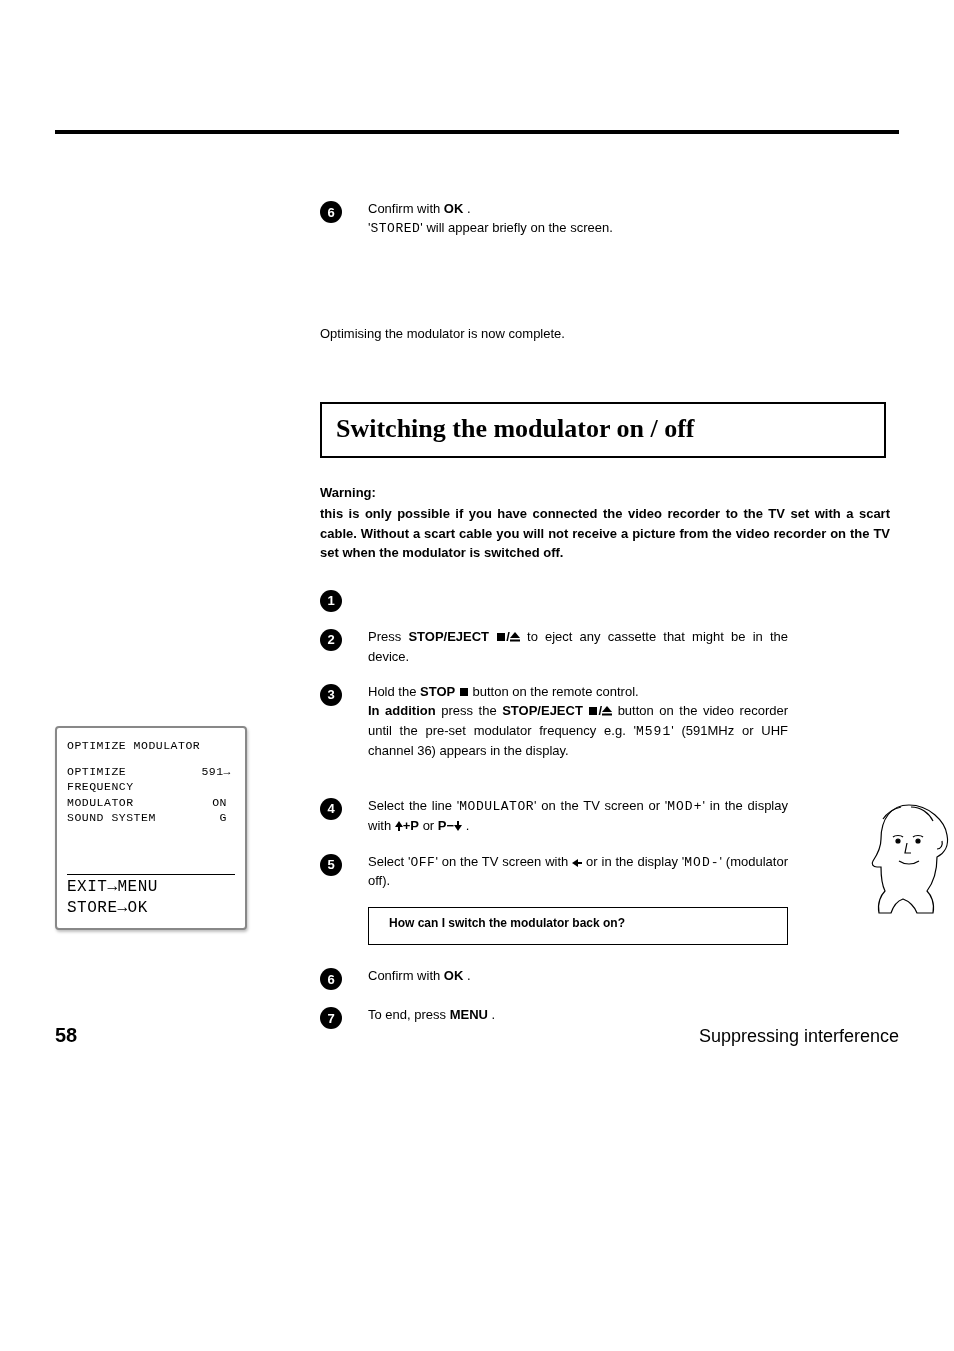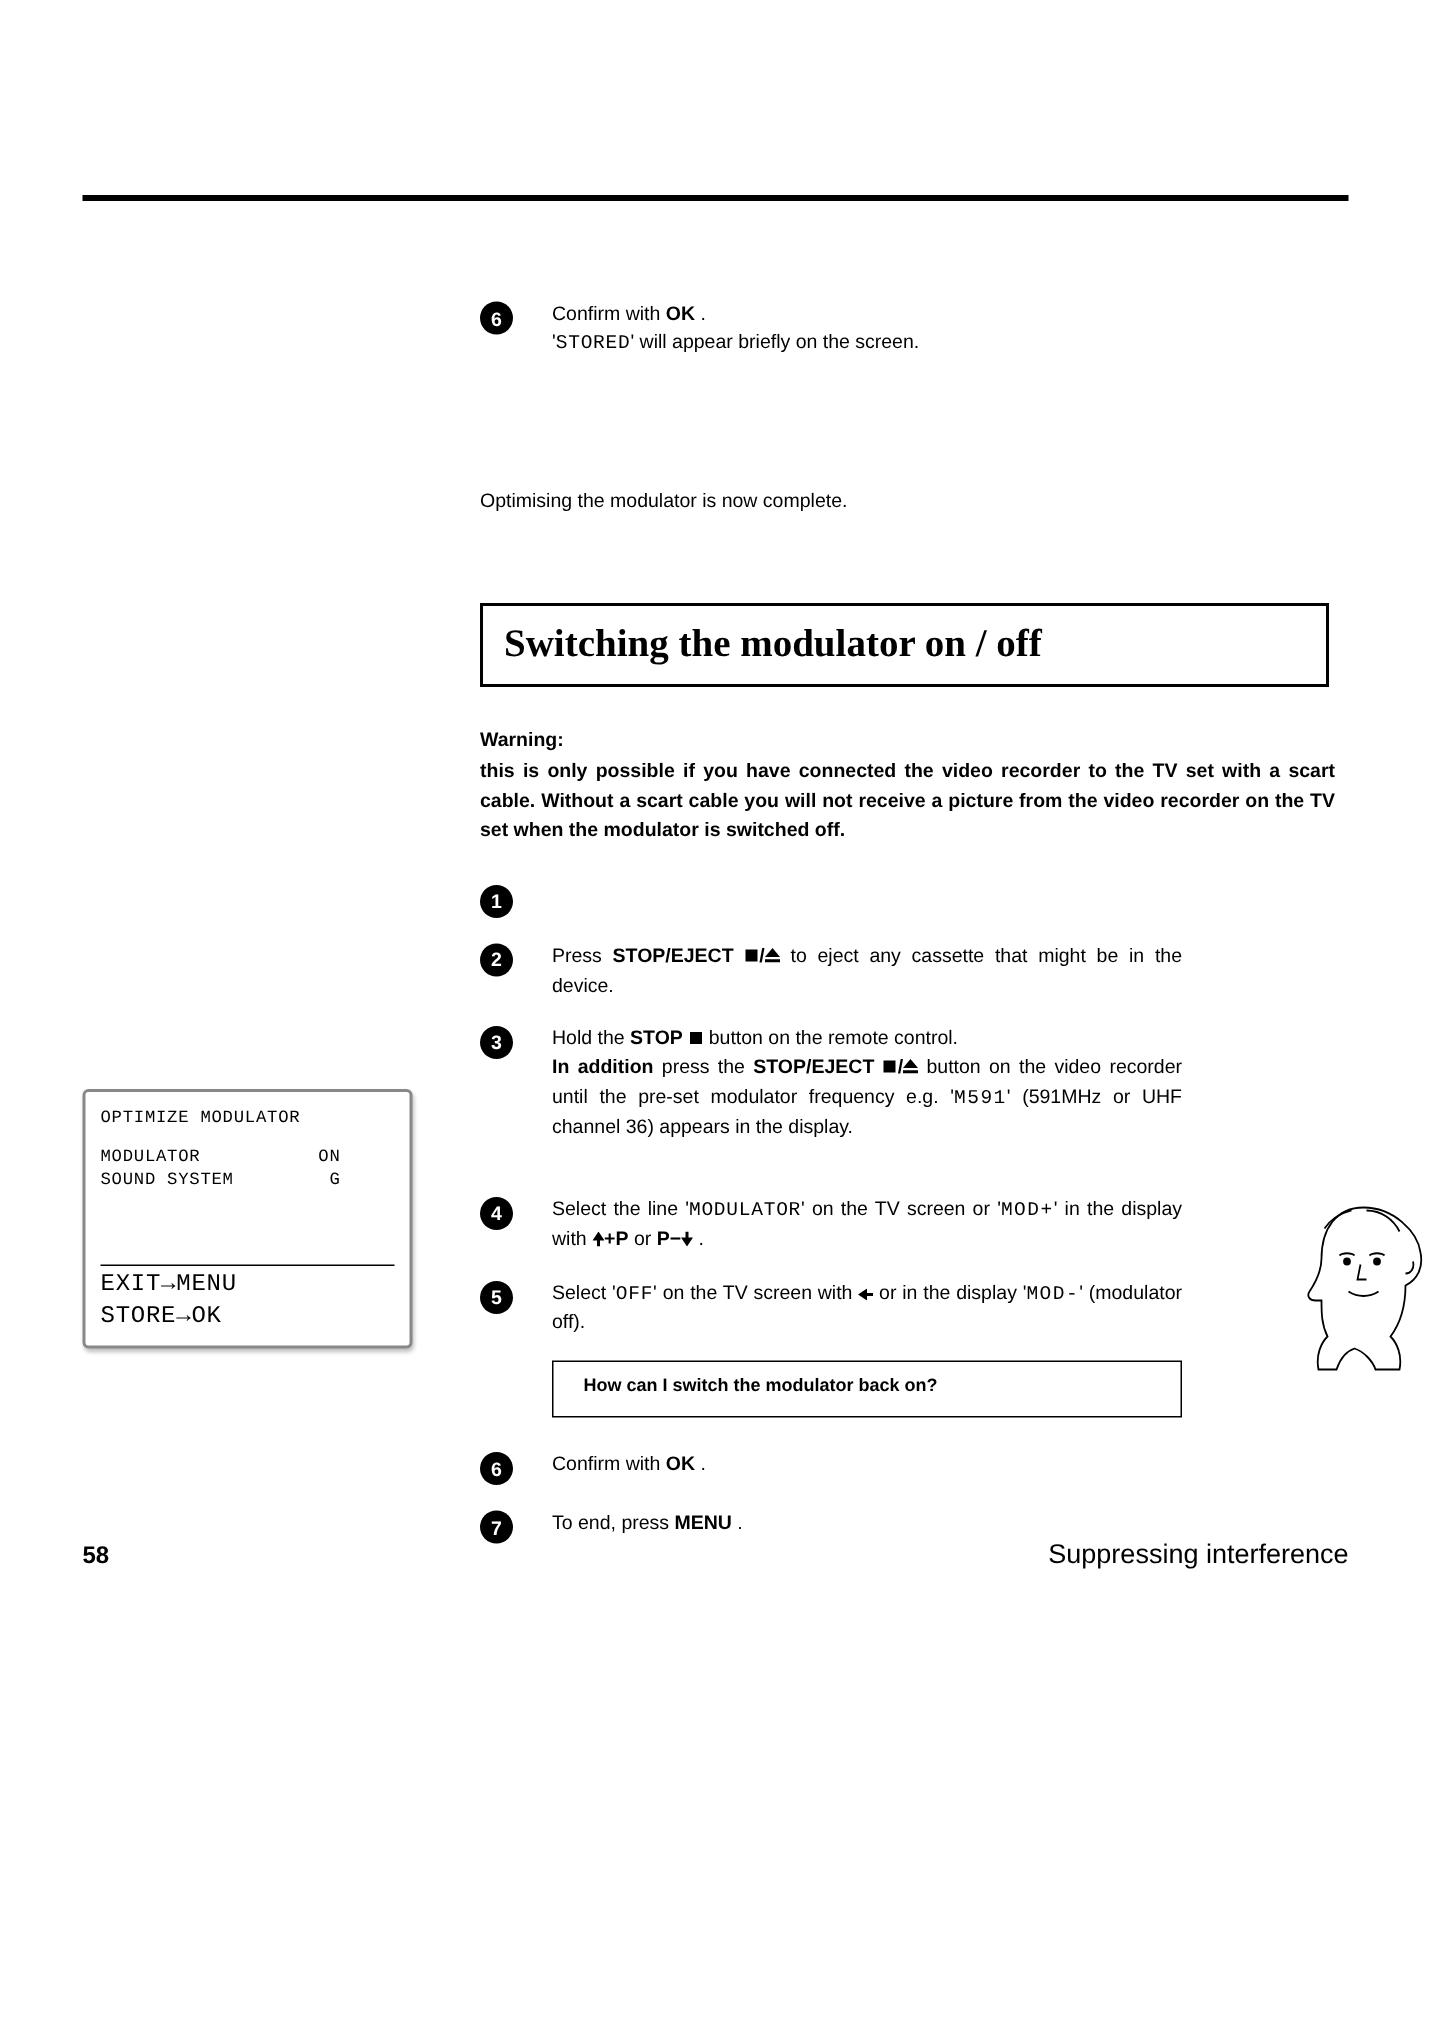--- a/index.html
+++ b/index.html
@@ -1,21 +1,21 @@
 <!DOCTYPE html>
 <html><head>
 <meta charset="utf-8">
 <style>
   * { box-sizing: border-box; margin: 0; padding: 0; }
   html, body { width: 954px; background: #fff; }
   body { font-family: Arial, Helvetica, sans-serif; color: #000; }
   .page { padding: 130px 55px 60px 55px; position: relative; }
   .top-rule { position: absolute; left: 55px; right: 55px; top: 130px; height: 4px; background: #000; }
   .main-column { margin-left: 265px; width: 570px; }
-  .left-column { position: absolute; left: 55px; width: 220px; }
+  .left-column { position: absolute; left: 55px; width: 192px; }
   .step { display: flex; align-items: flex-start; margin-bottom: 16px; }
   .step-num { width: 22px; height: 22px; border-radius: 50%; background: #000; color: #fff; font-weight: bold; font-size: 13px; display: flex; align-items: center; justify-content: center; flex-shrink: 0; margin-right: 26px; margin-top: 1px; }
   .step-body { font-size: 13px; line-height: 1.45; text-align: justify; flex: 1; }
   .step-body b { font-weight: bold; }
   .para { font-size: 13px; line-height: 1.45; text-align: justify; margin-bottom: 18px; }
   .bold-para { font-size: 13px; line-height: 1.5; text-align: justify; font-weight: bold; margin-bottom: 26px; }
   .section-box { border: 2px solid #000; padding: 10px 14px 12px 14px; margin: 20px 4px 26px 0; }
   .section-title { font-family: Georgia, 'Times New Roman', serif; font-weight: bold; font-size: 26px; }
   .gap-l { height: 70px; }
   .gap-m { height: 20px; }
@@ -29,21 +29,21 @@
   .tv-title { margin-bottom: 10px; }
   .tv-row { display: flex; }
   .tv-label { width: 130px; }
   .tv-val { width: 30px; text-align: right; }
   .tv-arrow { flex: 1; text-align: right; padding-right: 4px; }
   .tv-divider { border-top: 1px solid #000; margin-top: 48px; margin-bottom: 2px; }
   .tv-footer { font-size: 16px; }
   .head-illus { position: absolute; right: -65px; top: 210px; width: 92px; }
   .head-illus svg { width: 92px; height: 130px; }
   .page-footer { position: absolute; left: 55px; right: 55px; bottom: 58px; display: flex; justify-content: space-between; align-items: baseline; }
-  .page-num { font-weight: bold; font-size: 16px; }
+  .page-num { font-weight: bold; font-size: 20px; }
   .foot-right { font-size: 18px; text-align: center; }
   .steps-wrap { position: relative; }
 </style>
 </head>
 <body>
 
 <div class="page">
   <div class="top-rule"></div>
 
   <div class="gap-l"></div>
@@ -174,20 +174,25 @@
       </div>
 
     </div>
 
   </div>
 
   <div class="left-column" style="top: 726px;">
     <div class="tv-box">
       <div class="tv-title">OPTIMIZE MODULATOR</div>
       <div class="tv-row">
+        <div class="tv-label">OPTIMIZE FREQUENCY</div>
+        <div class="tv-val">591</div>
+        <div class="tv-arrow">→</div>
+      </div>
+      <div class="tv-row">
         <div class="tv-label">MODULATOR</div>
         <div class="tv-val">ON</div>
         <div class="tv-arrow"></div>
       </div>
       <div class="tv-row">
         <div class="tv-label">SOUND SYSTEM</div>
         <div class="tv-val">G</div>
         <div class="tv-arrow"></div>
       </div>
       <div class="tv-divider"></div>

